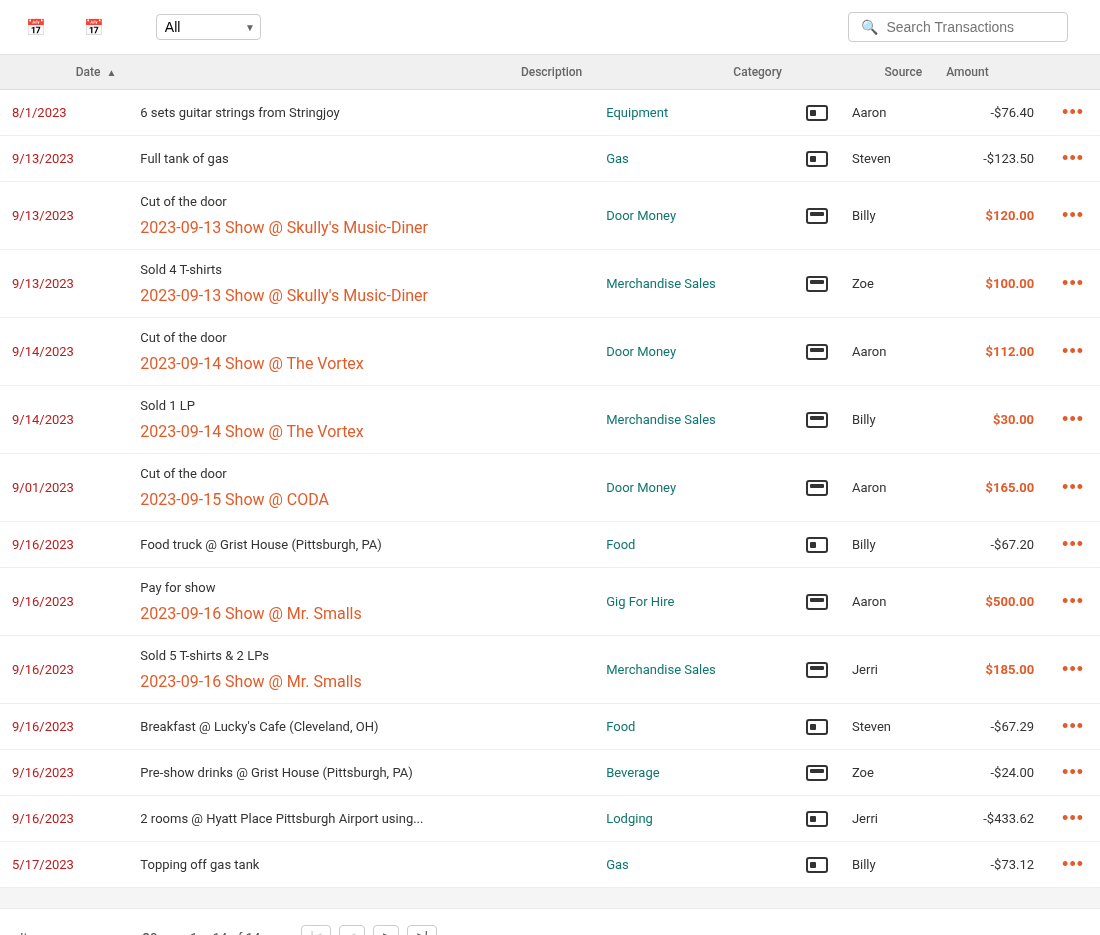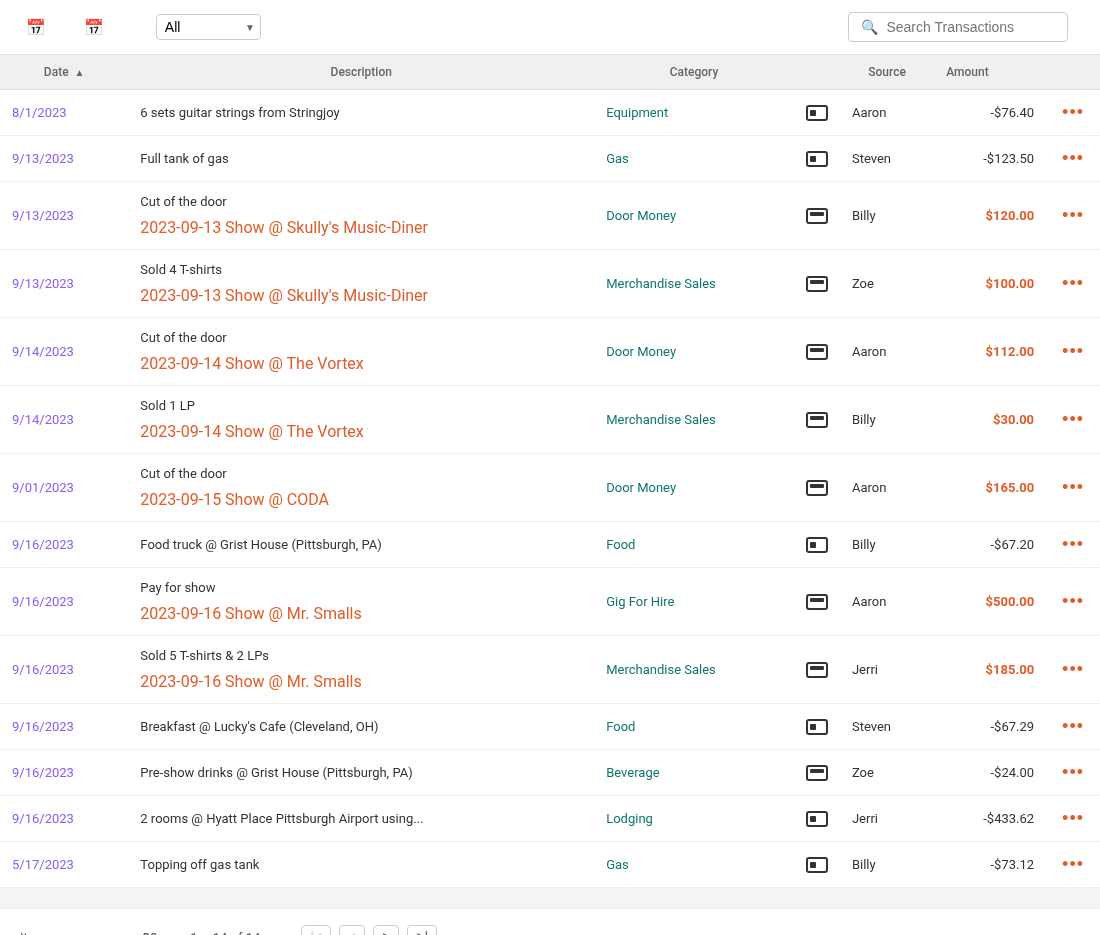--- a/index.html
+++ b/index.html
@@ -134,21 +134,21 @@
       border-collapse: collapse;
     }
 
     thead tr {
       background: #f0f0f0;
       border-bottom: 1px solid #ddd;
     }
 
     thead th {
       padding: 10px 12px;
-      text-align: center;
+      text-align: right;
       font-size: 12px;
       font-weight: 500;
       color: #666;
       text-transform: none;
       white-space: nowrap;
     }
 
     thead th.amount-col { text-align: left; }
 
     .sort-icon { font-size: 10px; margin-left: 3px; }
@@ -158,21 +158,21 @@
       background: #fff;
     }
 
     tbody td {
       padding: 12px 12px;
       font-size: 13px;
       color: #333;
       vertical-align: middle;
     }
 
-    .date-cell { white-space: nowrap; color: #8b5cf6; }
+    .date-cell { white-space: nowrap; color: #b91c1c; }
 
     .desc-main { color: #333; }
     .desc-link { color: #e05c2a; font-size: 16px; display: block; margin-top: 9px; cursor: pointer; }
 
     .category-cell { color: #0f766e; }
 
     .icon-cell { width: 40px; text-align: center; }
 
     .card-icon {
       display: inline-block;

